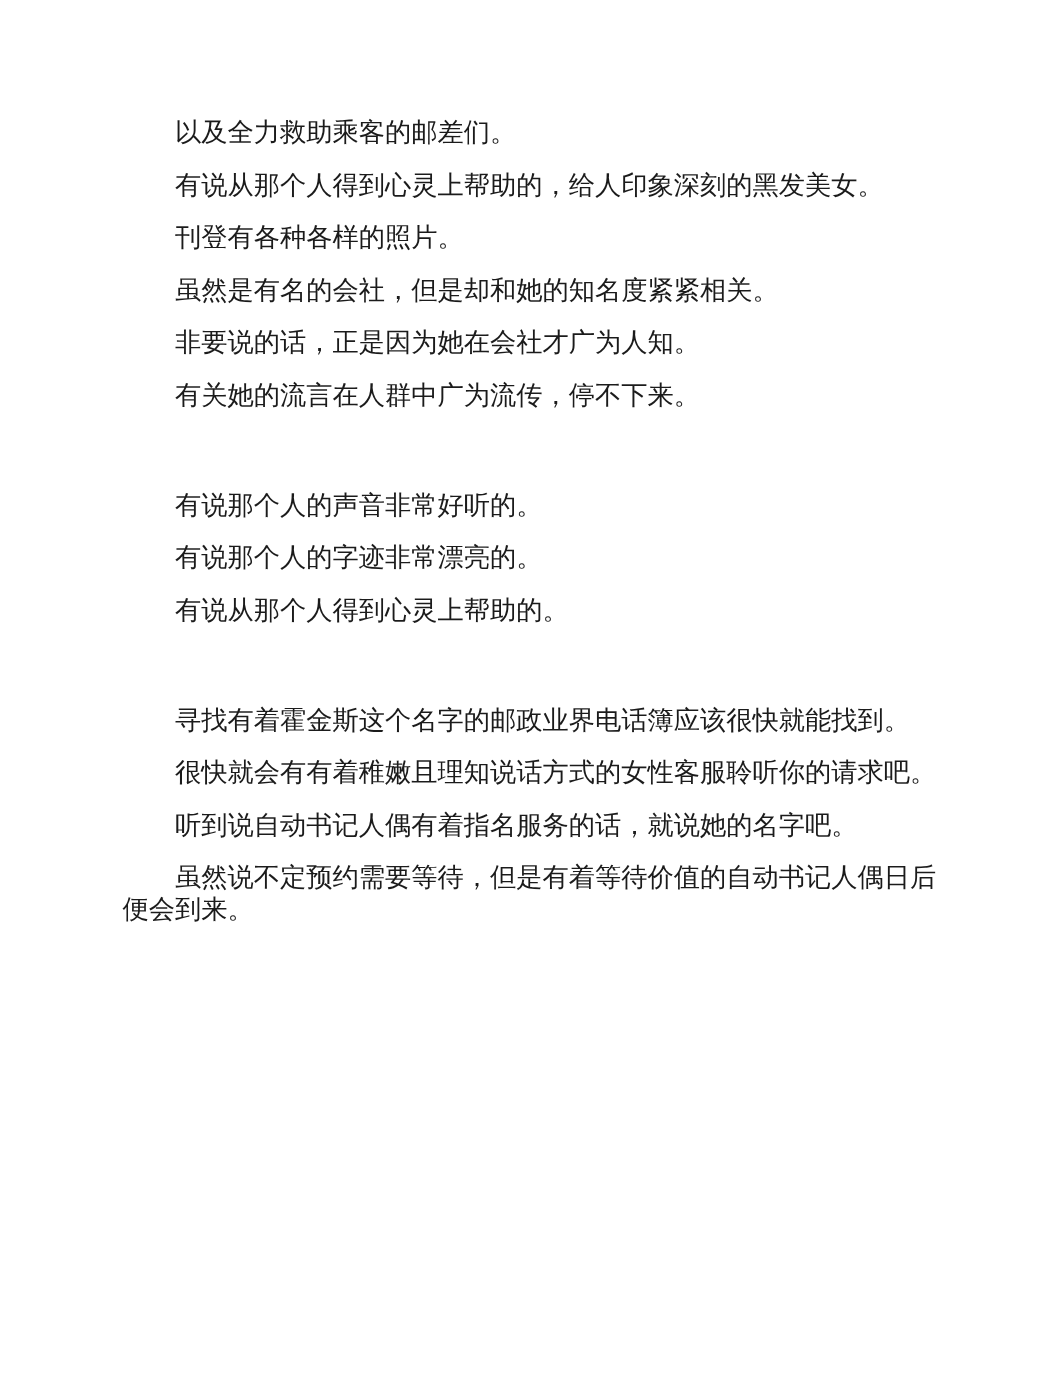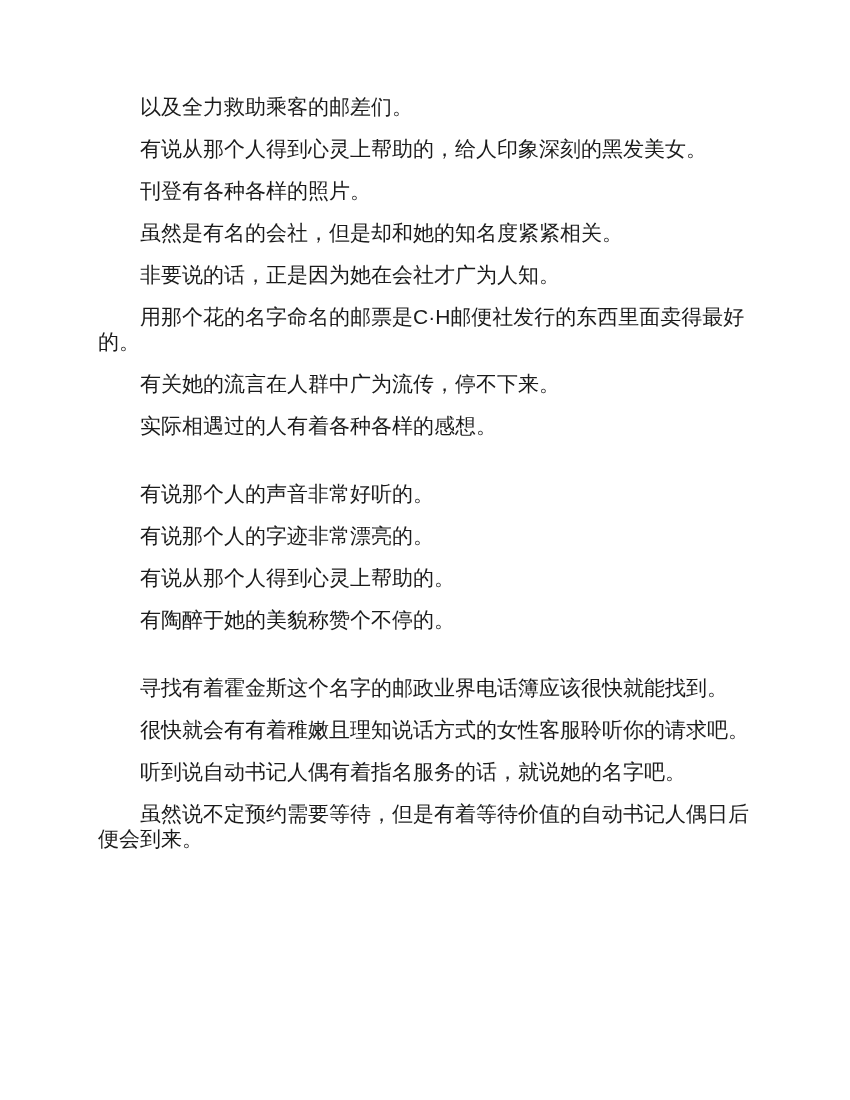--- a/index.html
+++ b/index.html
@@ -13,60 +13,57 @@
     height: 1100px;
     box-sizing: border-box;
     background: #ffffff;
     overflow: hidden;
   }
   .text-block {
     position: absolute;
     top: 94px;
     left: 98px;
     width: 655px;
-    font-family: Liberation Sans, sans-serif;
+    font-family: Liberation Serif, serif;
     font-size: 21px;
     line-height: 25px;
     color: #1b1b1b;
     text-align: left;
   }
   .text-block section {
     display: flow-root; 
   }
   .text-block section + section {
-    margin-top: 26px; 
+    margin-top: 46px; 
   }
   .text-block p {
     margin: 0 0 17px 0;
     text-indent: 42px; 
     word-break: break-all;
   }
 </style>
 </head>
 <body>
 
 <div class="page">
   <div class="text-block">
 
     <section>
       <p>以及全力救助乘客的邮差们。</p>
       <p>有说从那个人得到心灵上帮助的，给人印象深刻的黑发美女。</p>
       <p>刊登有各种各样的照片。</p>
       <p>虽然是有名的会社，但是却和她的知名度紧紧相关。</p>
       <p>非要说的话，正是因为她在会社才广为人知。</p>
-      <p>用那个花的名字命名的邮票是C·H邮便社发行的东西里面卖得最好的。</p>
       <p>有关她的流言在人群中广为流传，停不下来。</p>
-      <p>实际相遇过的人有着各种各样的感想。</p>
     </section>
 
     <section>
       <p>有说那个人的声音非常好听的。</p>
       <p>有说那个人的字迹非常漂亮的。</p>
       <p>有说从那个人得到心灵上帮助的。</p>
-      <p>有陶醉于她的美貌称赞个不停的。</p>
     </section>
 
     <section>
       <p>寻找有着霍金斯这个名字的邮政业界电话簿应该很快就能找到。</p>
       <p>很快就会有有着稚嫩且理知说话方式的女性客服聆听你的请求吧。</p>
       <p>听到说自动书记人偶有着指名服务的话，就说她的名字吧。</p>
       <p>虽然说不定预约需要等待，但是有着等待价值的自动书记人偶日后便会到来。</p>
     </section>
 
   </div>

